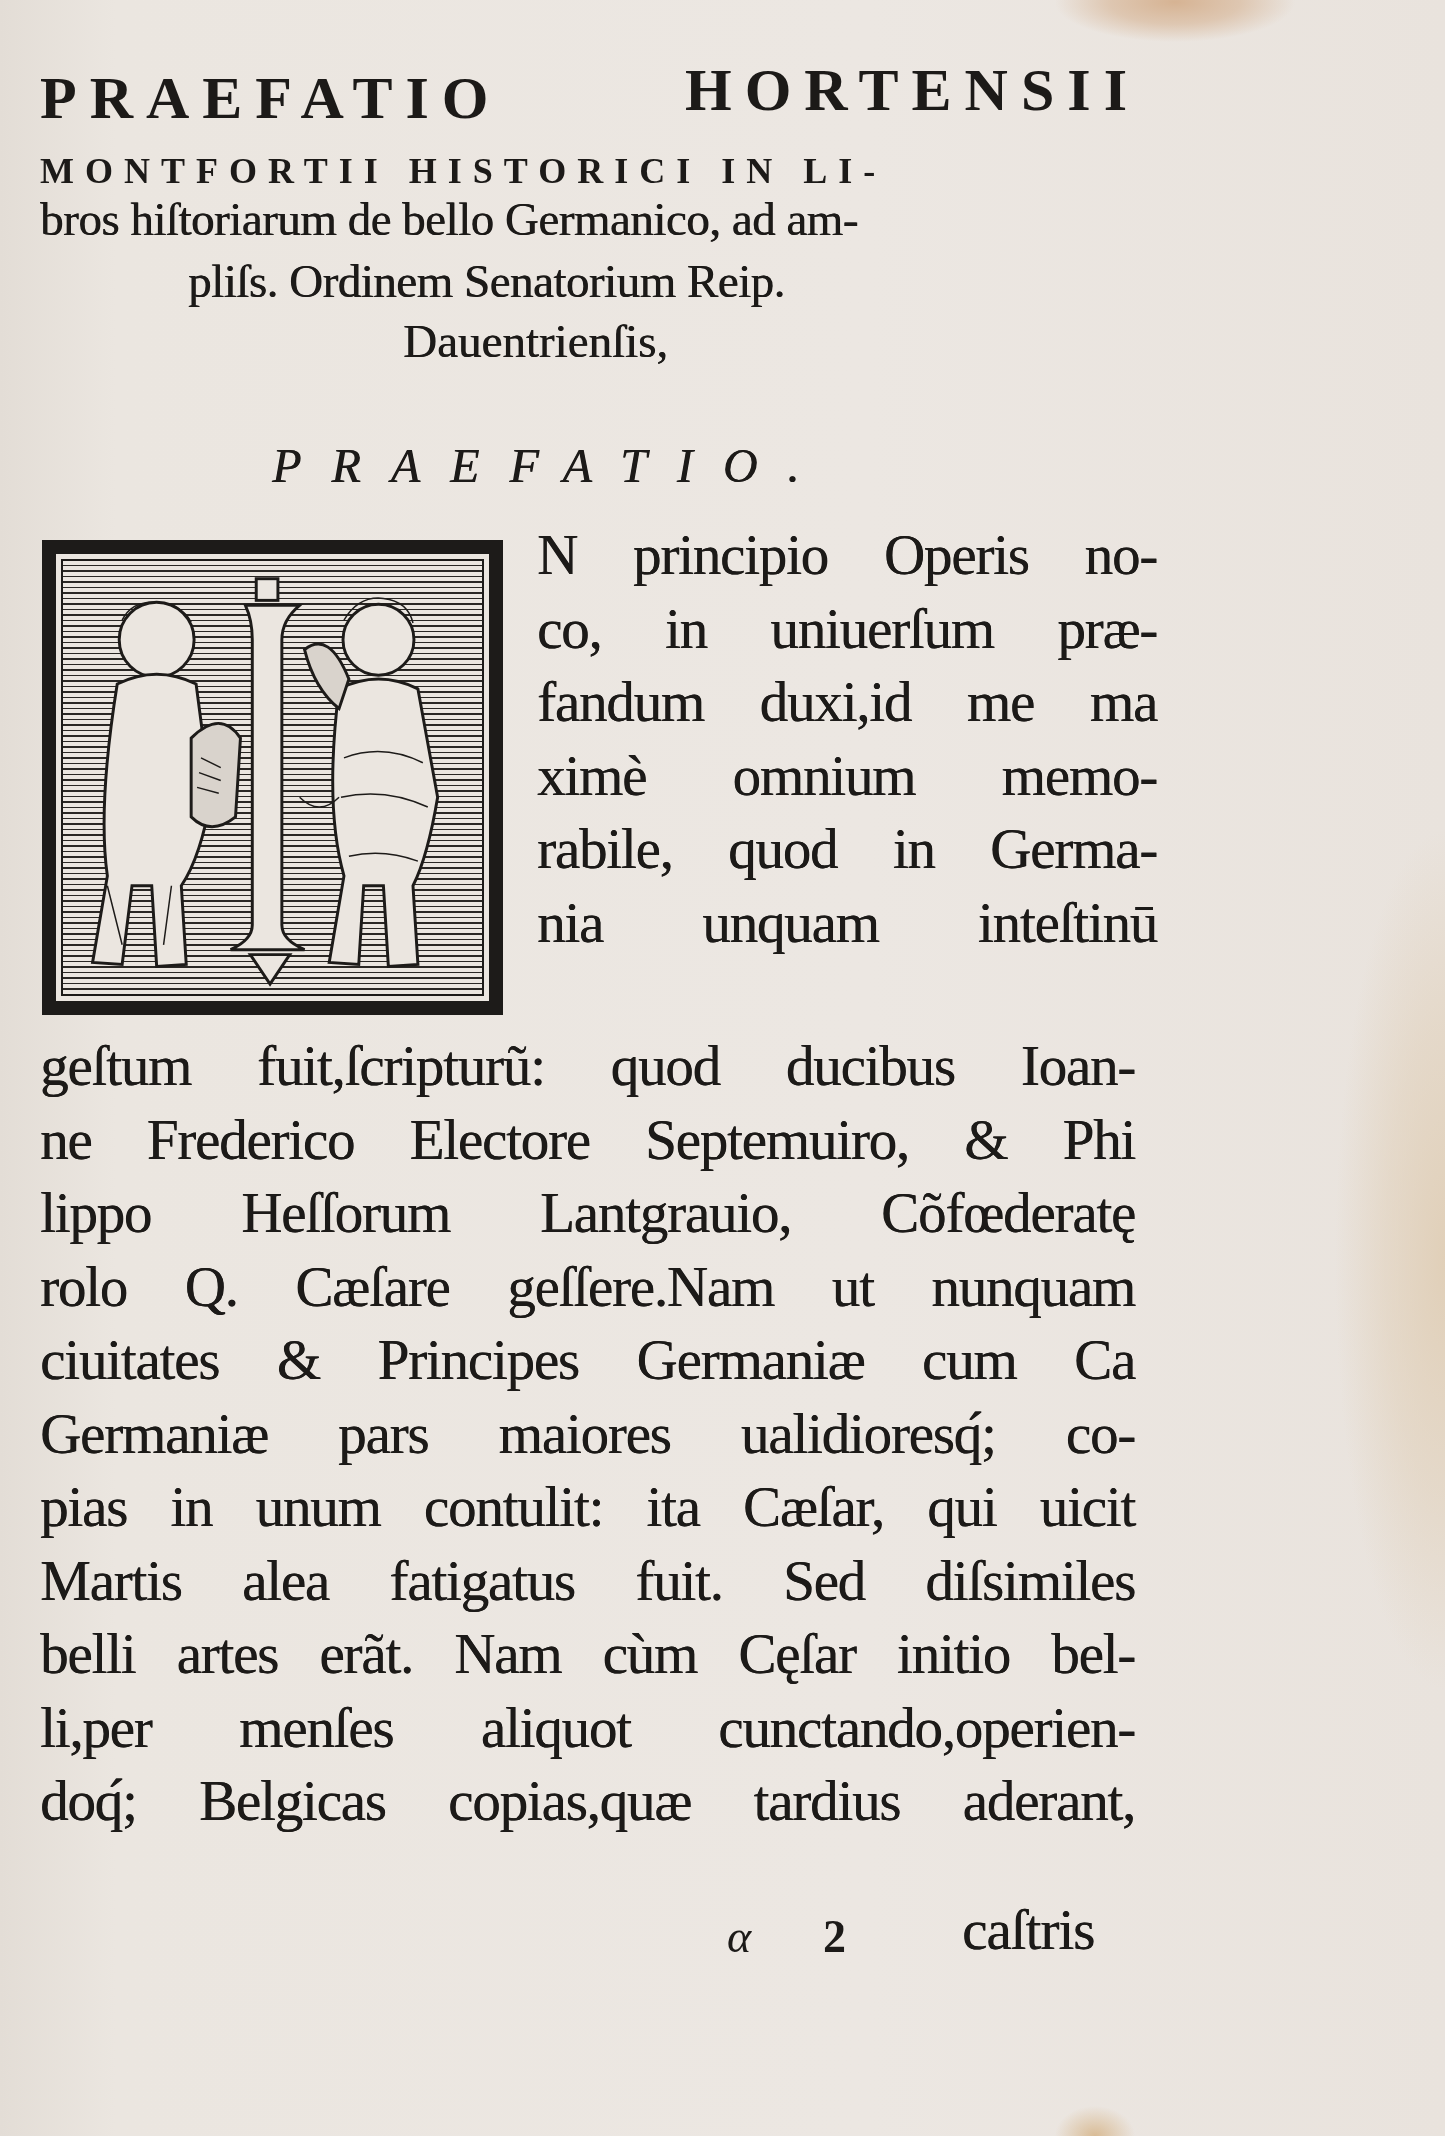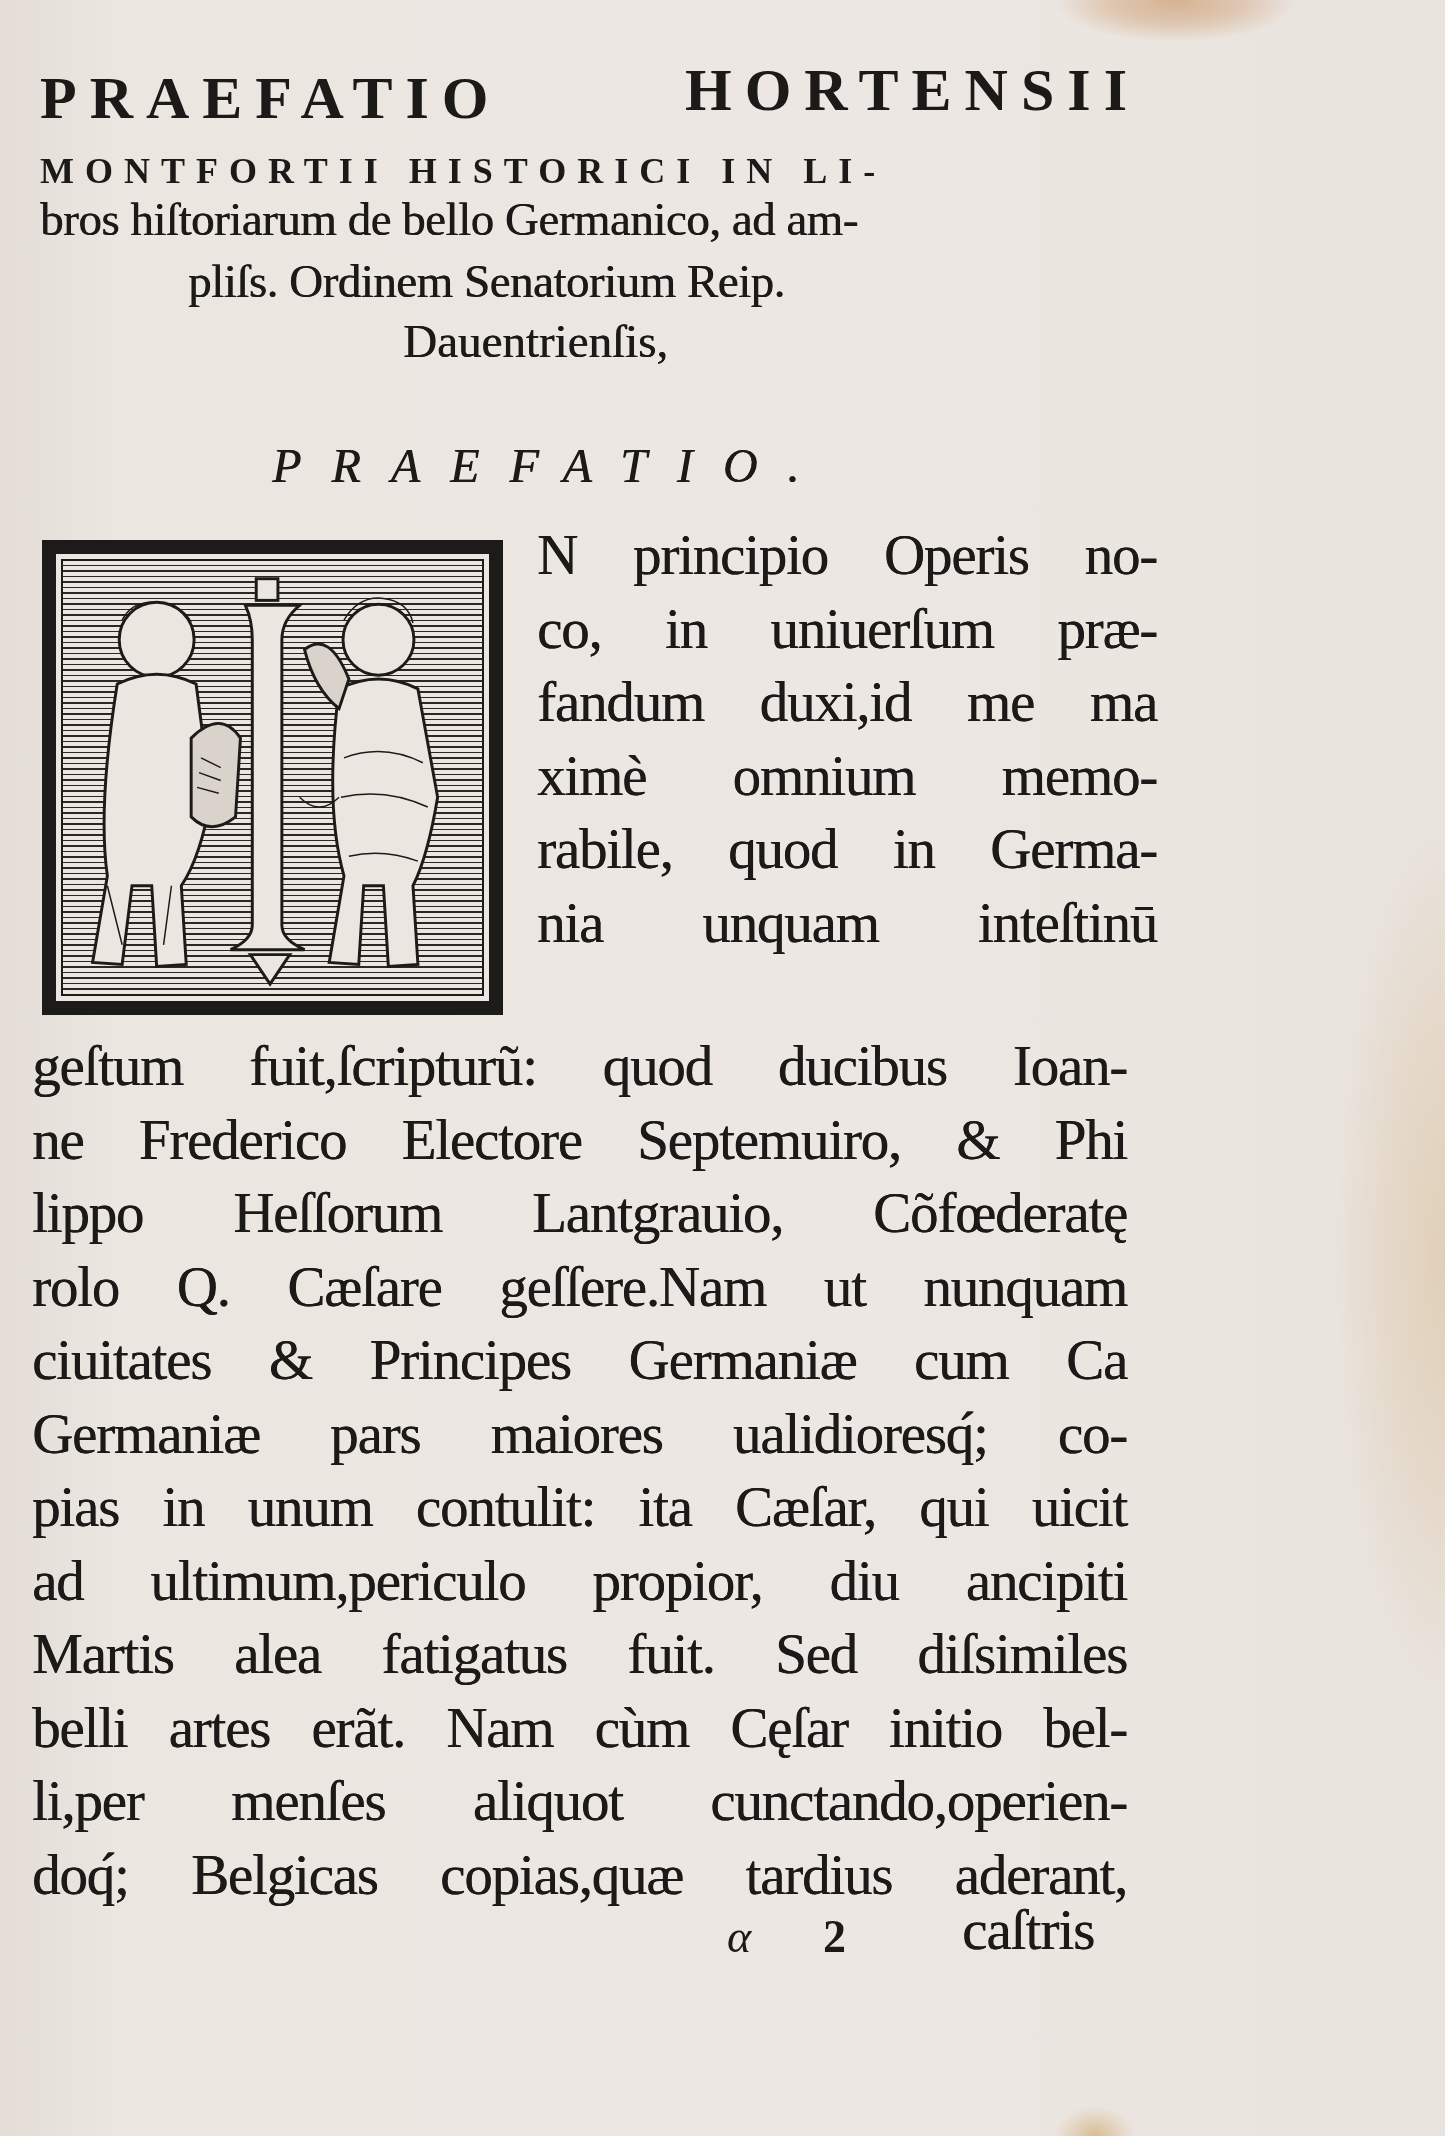--- a/index.html
+++ b/index.html
@@ -44,21 +44,21 @@
       overflow: hidden;
     }
     .initial svg { position: absolute; inset: 0; width: 100%; height: 100%; }
     .body-text {
       position: absolute; font-size: 57px; line-height: 73.5px;
       white-space: nowrap; letter-spacing: -1.2px;
       text-shadow: 0.4px 0 0 #1c1a18;
     }
     .line { display: block; height: 73.5px; text-align: justify; text-align-last: justify; }
     .narrow { left: 537px; top: 518px; width: 620px; }
-    .wide { left: 32px; top: 1029px; width: 1095px; }
+    .wide { left: 40px; top: 1029px; width: 1095px; }
     .signature {
       position: absolute; top: 1910px; font-size: 46px;
     }
     .sig-mark { left: 727px; font-style: italic; }
     .sig-num { left: 823px; font-weight: bold; }
     .catchword { position: absolute; left: 962px; top: 1897px; font-size: 57px; letter-spacing: -1px; text-shadow: 0.4px 0 0 #1c1a18; }
   </style>
 </head>
 <body>
 
@@ -120,21 +120,20 @@
 </div>
 
 <div class="body-text wide">
   <span class="line">geſtum fuit,ſcripturũ: quod ducibus Ioan-</span>
   <span class="line">ne Frederico Electore Septemuiro, &amp; Phi</span>
   <span class="line">lippo Heſſorum Lantgrauio, Cõfœderatę</span>
   <span class="line">rolo Q. Cæſare geſſere.Nam ut nunquam</span>
   <span class="line">ciuitates &amp; Principes Germaniæ cum Ca</span>
   <span class="line">Germaniæ pars maiores ualidioresq́; co-</span>
   <span class="line">pias in unum contulit: ita Cæſar, qui uicit</span>
-  <span class="line">ad ultimum,periculo propior, diu ancipiti</span>
   <span class="line">Martis alea fatigatus fuit. Sed diſsimiles</span>
   <span class="line">belli artes erãt. Nam cùm Cęſar initio bel-</span>
   <span class="line">li,per menſes aliquot cunctando,operien-</span>
   <span class="line">doq́; Belgicas copias,quæ tardius aderant,</span>
 </div>
 
 <span class="signature sig-mark">α</span>
 <span class="signature sig-num">2</span>
 <span class="catchword">caſtris</span>
 

